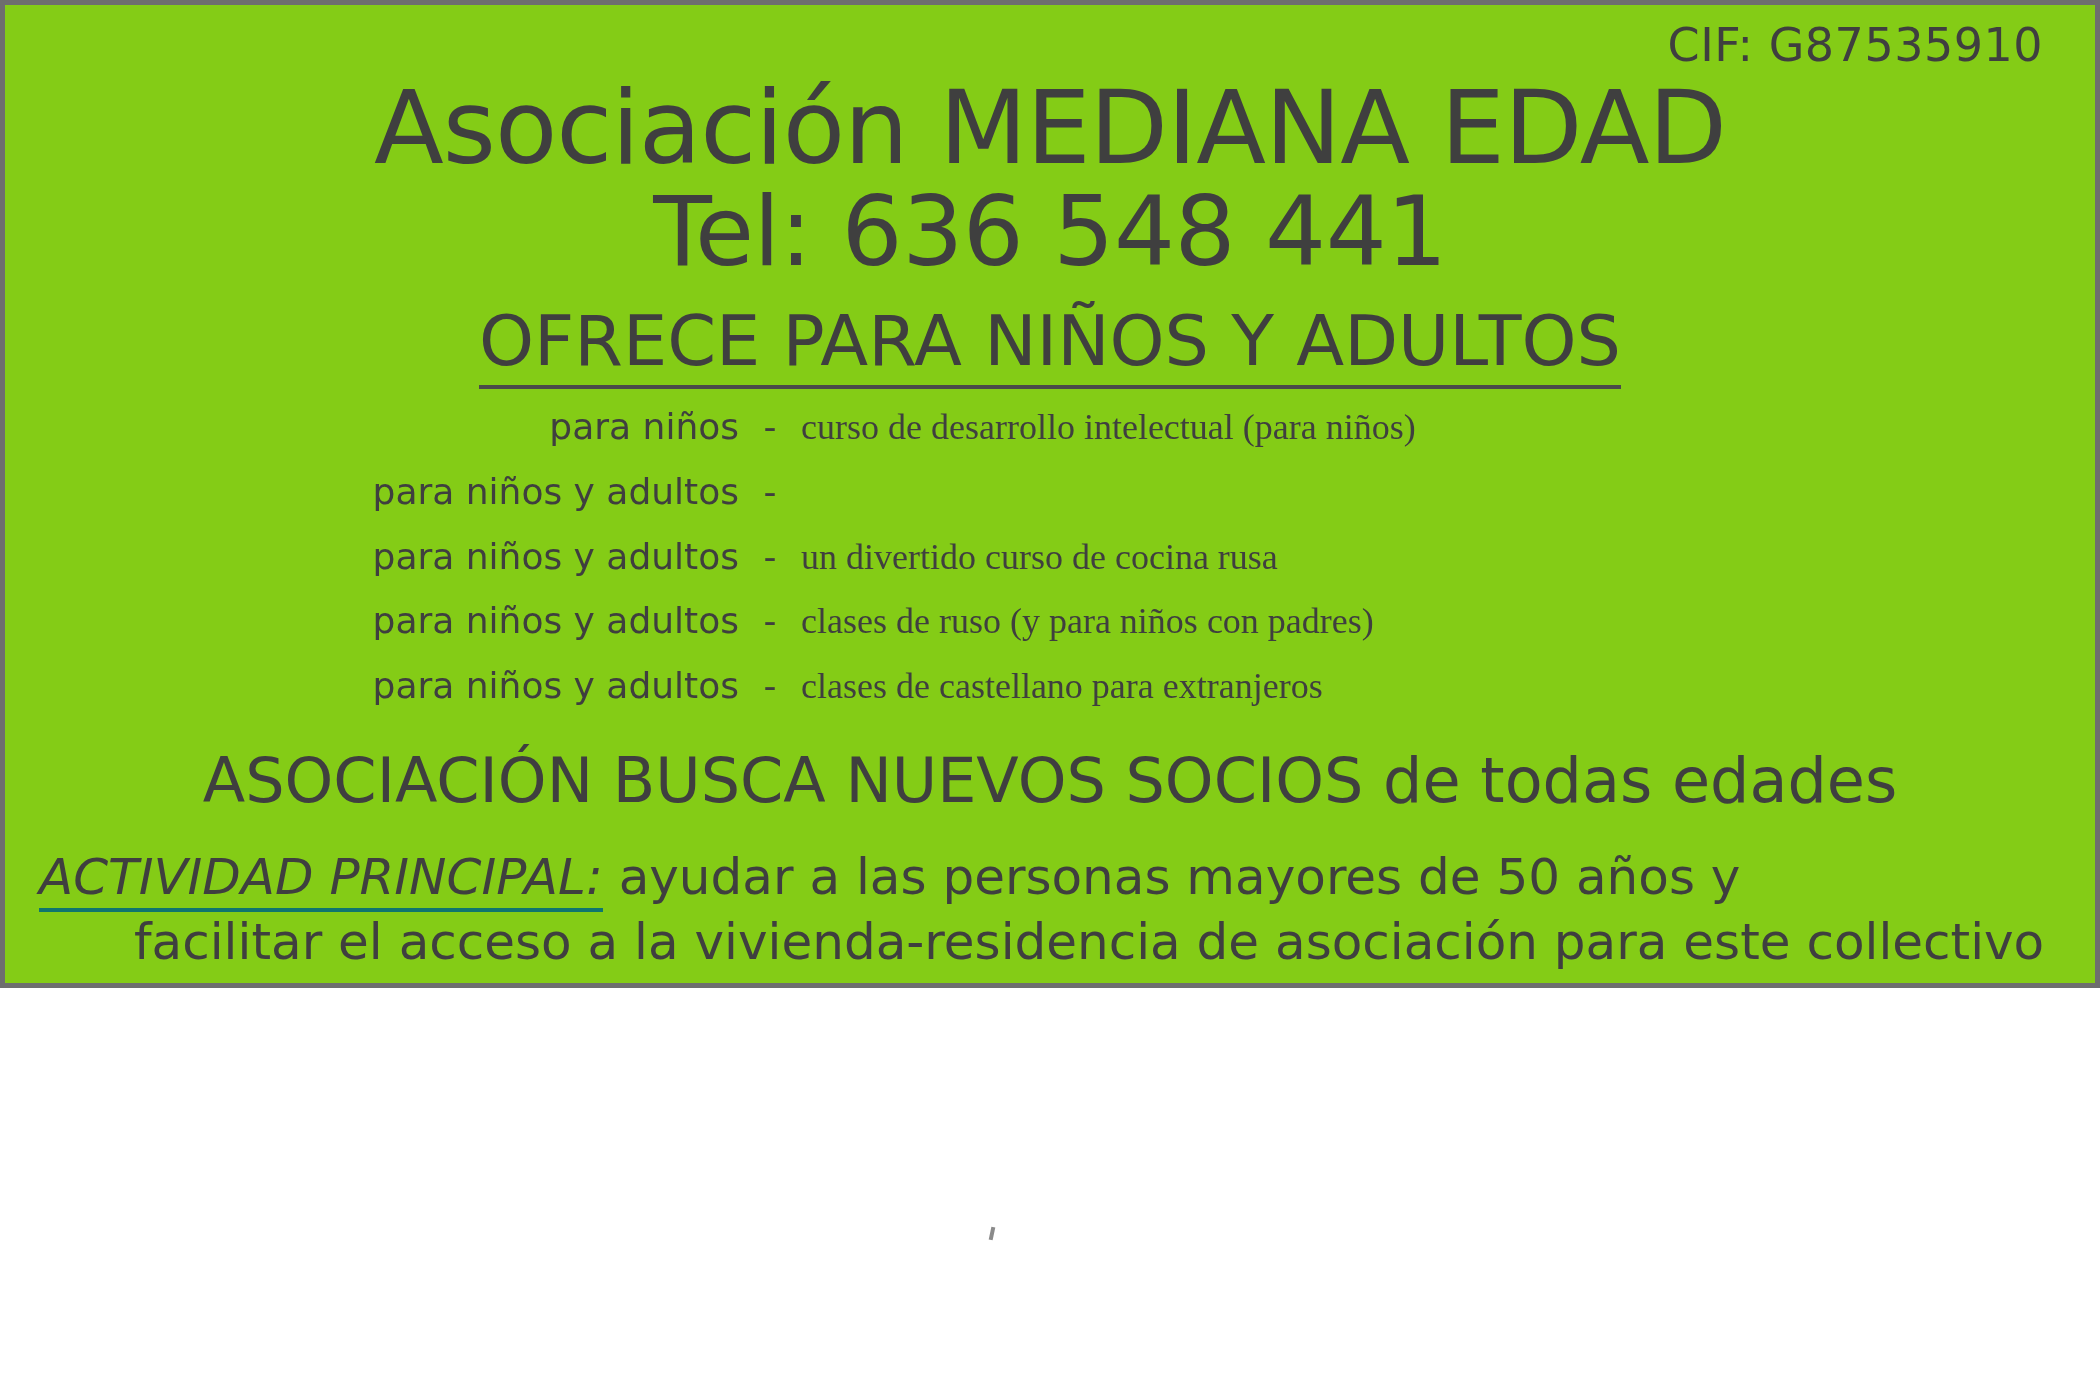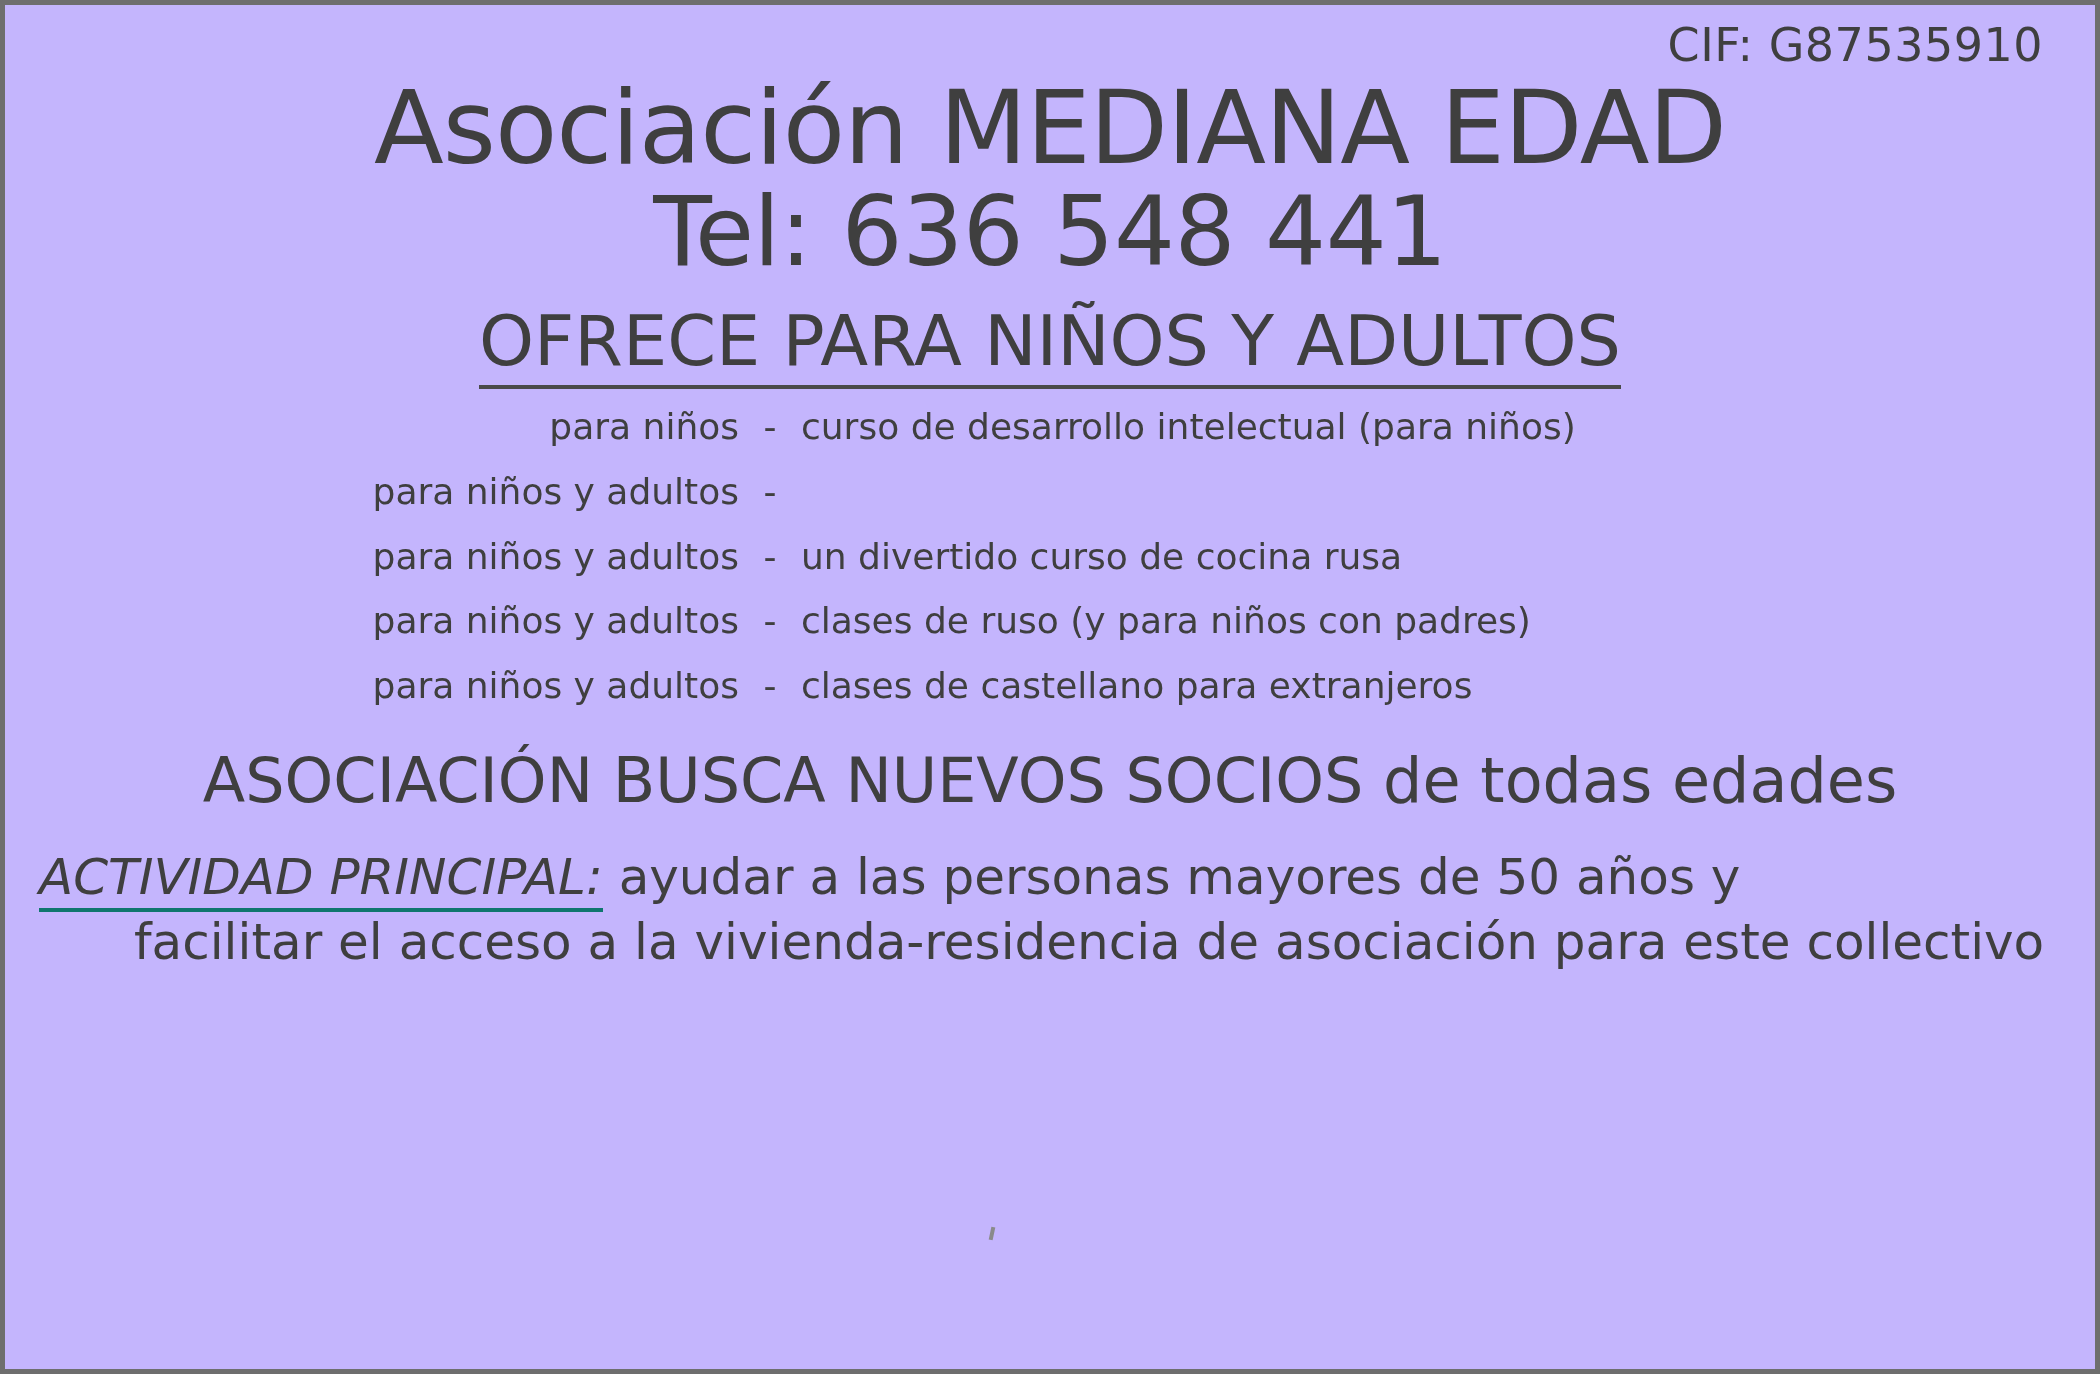--- a/index.html
+++ b/index.html
@@ -11,22 +11,22 @@
     width: 2100px;
     height: 1374px;
     font-family: "DejaVu Sans", sans-serif;
     color: #3b3b3b;
     overflow: hidden;
   }
   .flyer {
     position: relative;
     box-sizing: border-box;
     width: 2100px;
-    height: 1374px;
-    background: #c4b5fd;
+    height: 988px;
+    background: #84cc16;
     border: 5px solid #6e6e6e;
     padding: 10px 34px 8px 34px;
   }
   .cif-row {
     text-align: right;
     font-size: 46px;
     letter-spacing: 0.5px;
     color: #3f3f3f;
     margin: 6px 18px 0 0;
     line-height: 1.05;
@@ -80,20 +80,21 @@
   }
   .offer-dash {
     width: 62px;
     text-align: center;
     white-space: nowrap;
   }
   .offer-what {
     flex: 1;
     text-align: left;
     white-space: nowrap;
+    font-family: Liberation Serif, serif;
   }
   .seek {
     text-align: center;
     font-size: 62px;
     line-height: 1.2;
     color: #3f3f3f;
     margin-top: 34px;
     white-space: nowrap;
   }
   .section {

